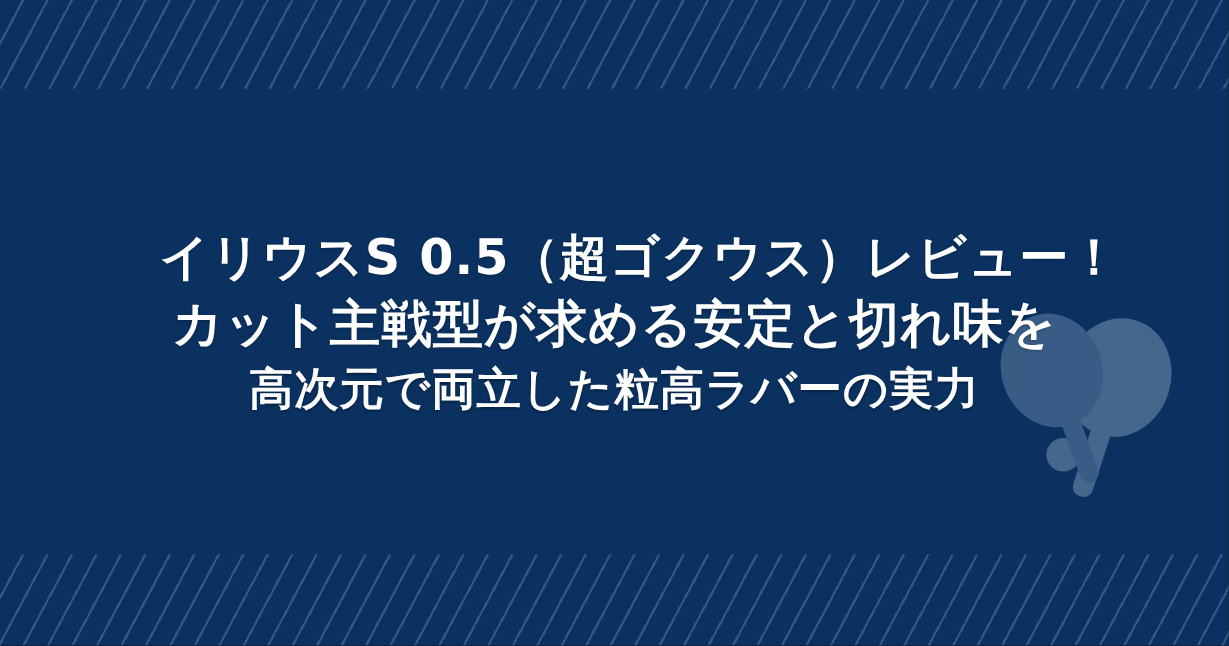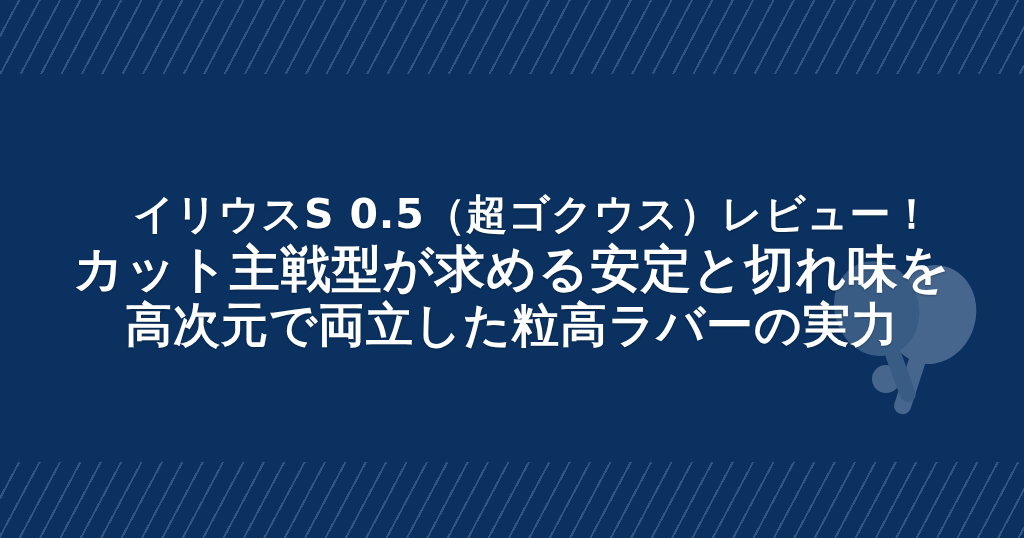--- a/index.html
+++ b/index.html
@@ -78,22 +78,22 @@
     text-align: center;
     color: #ffffff;
     font-size: 42px;
     font-weight: 700;
     line-height: 55px;
     letter-spacing: 0.02em;
     white-space: nowrap;
     text-shadow: 0 1px 2px rgba(0,0,0,0.28);
   }
   .title-line.l1 { font-size: 41px; padding-left: 42px; }
-  .title-line.l2 { font-size: 50px; }
-  .title-line.l3 { font-size: 47px; }
+  .title-line.l2 { font-size: 42px; }
+  .title-line.l3 { font-size: 37px; }
 </style>
 </head>
 <body>
 
 <div class="banner">
 
   <div class="stripes stripes-top"></div>
 
   <div class="stripes stripes-bottom"></div>
 

